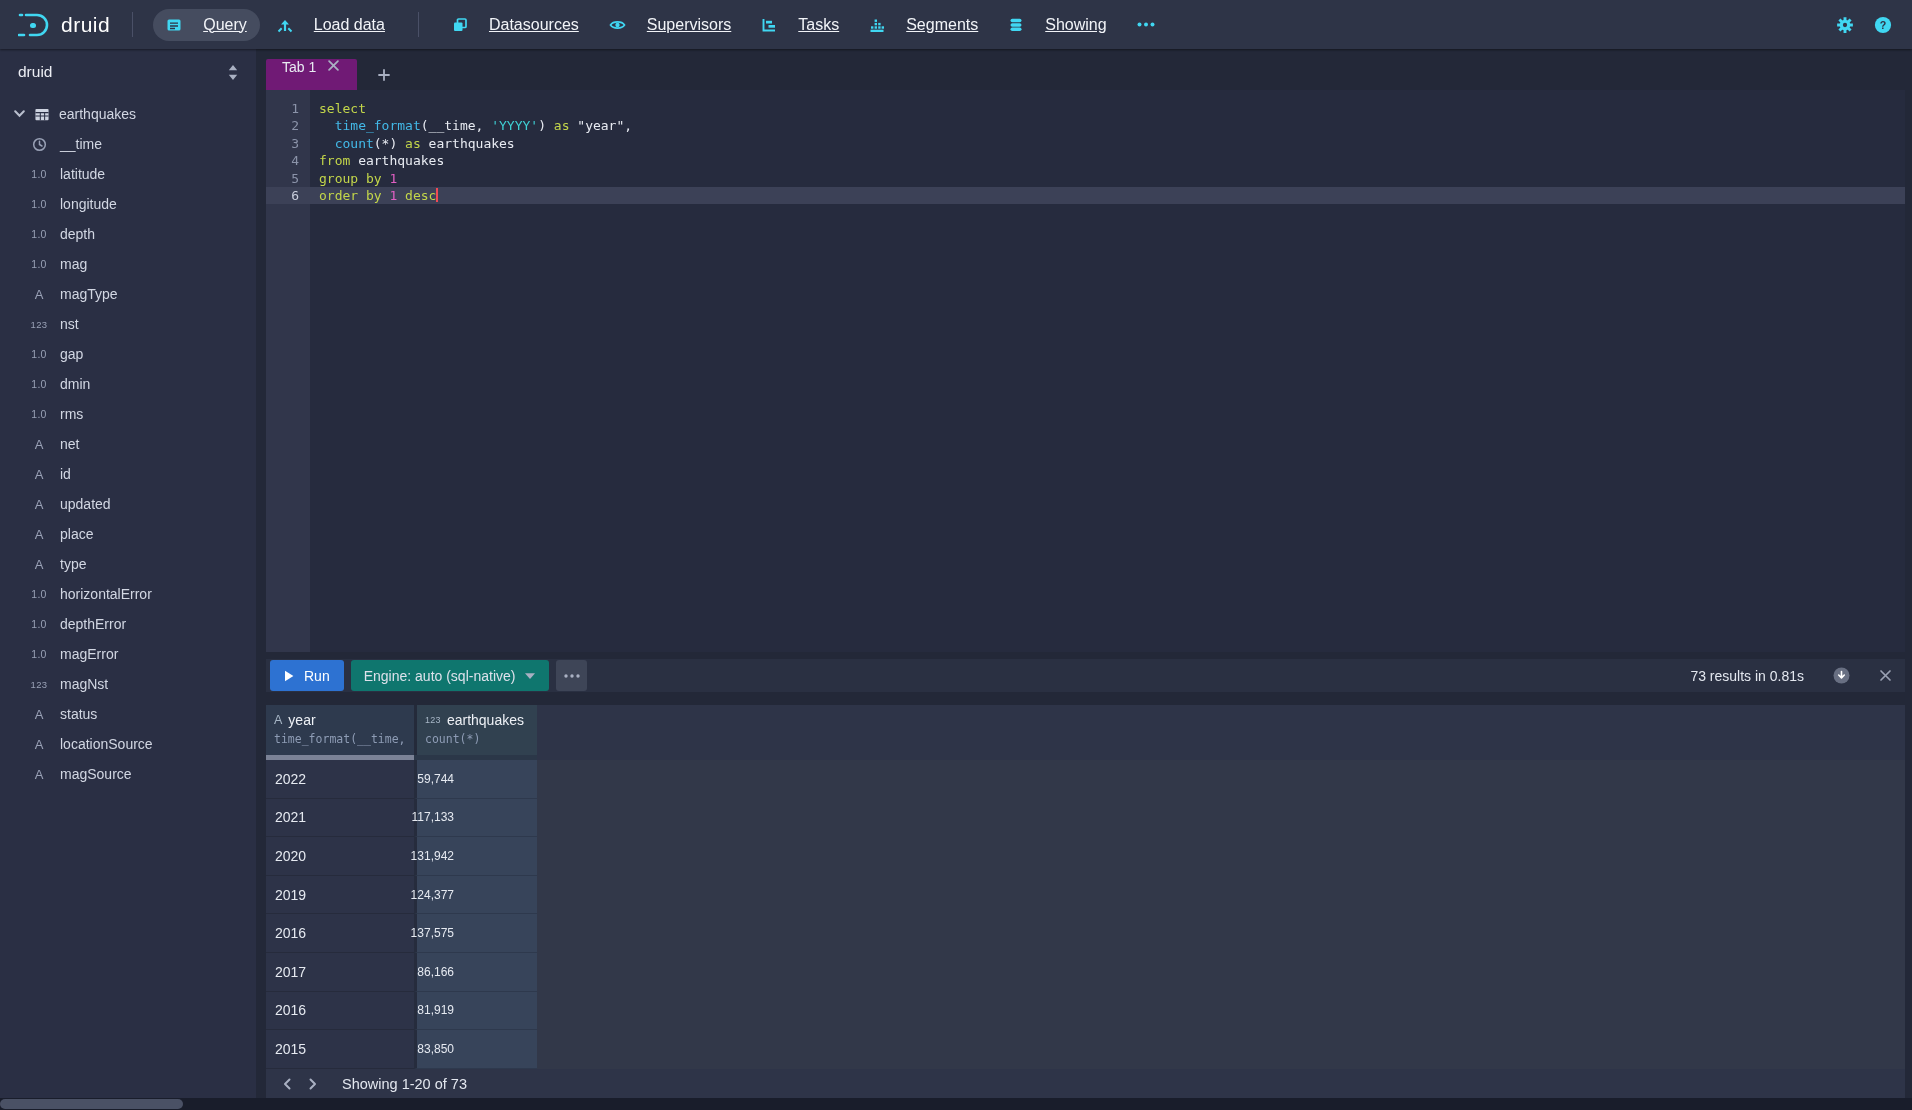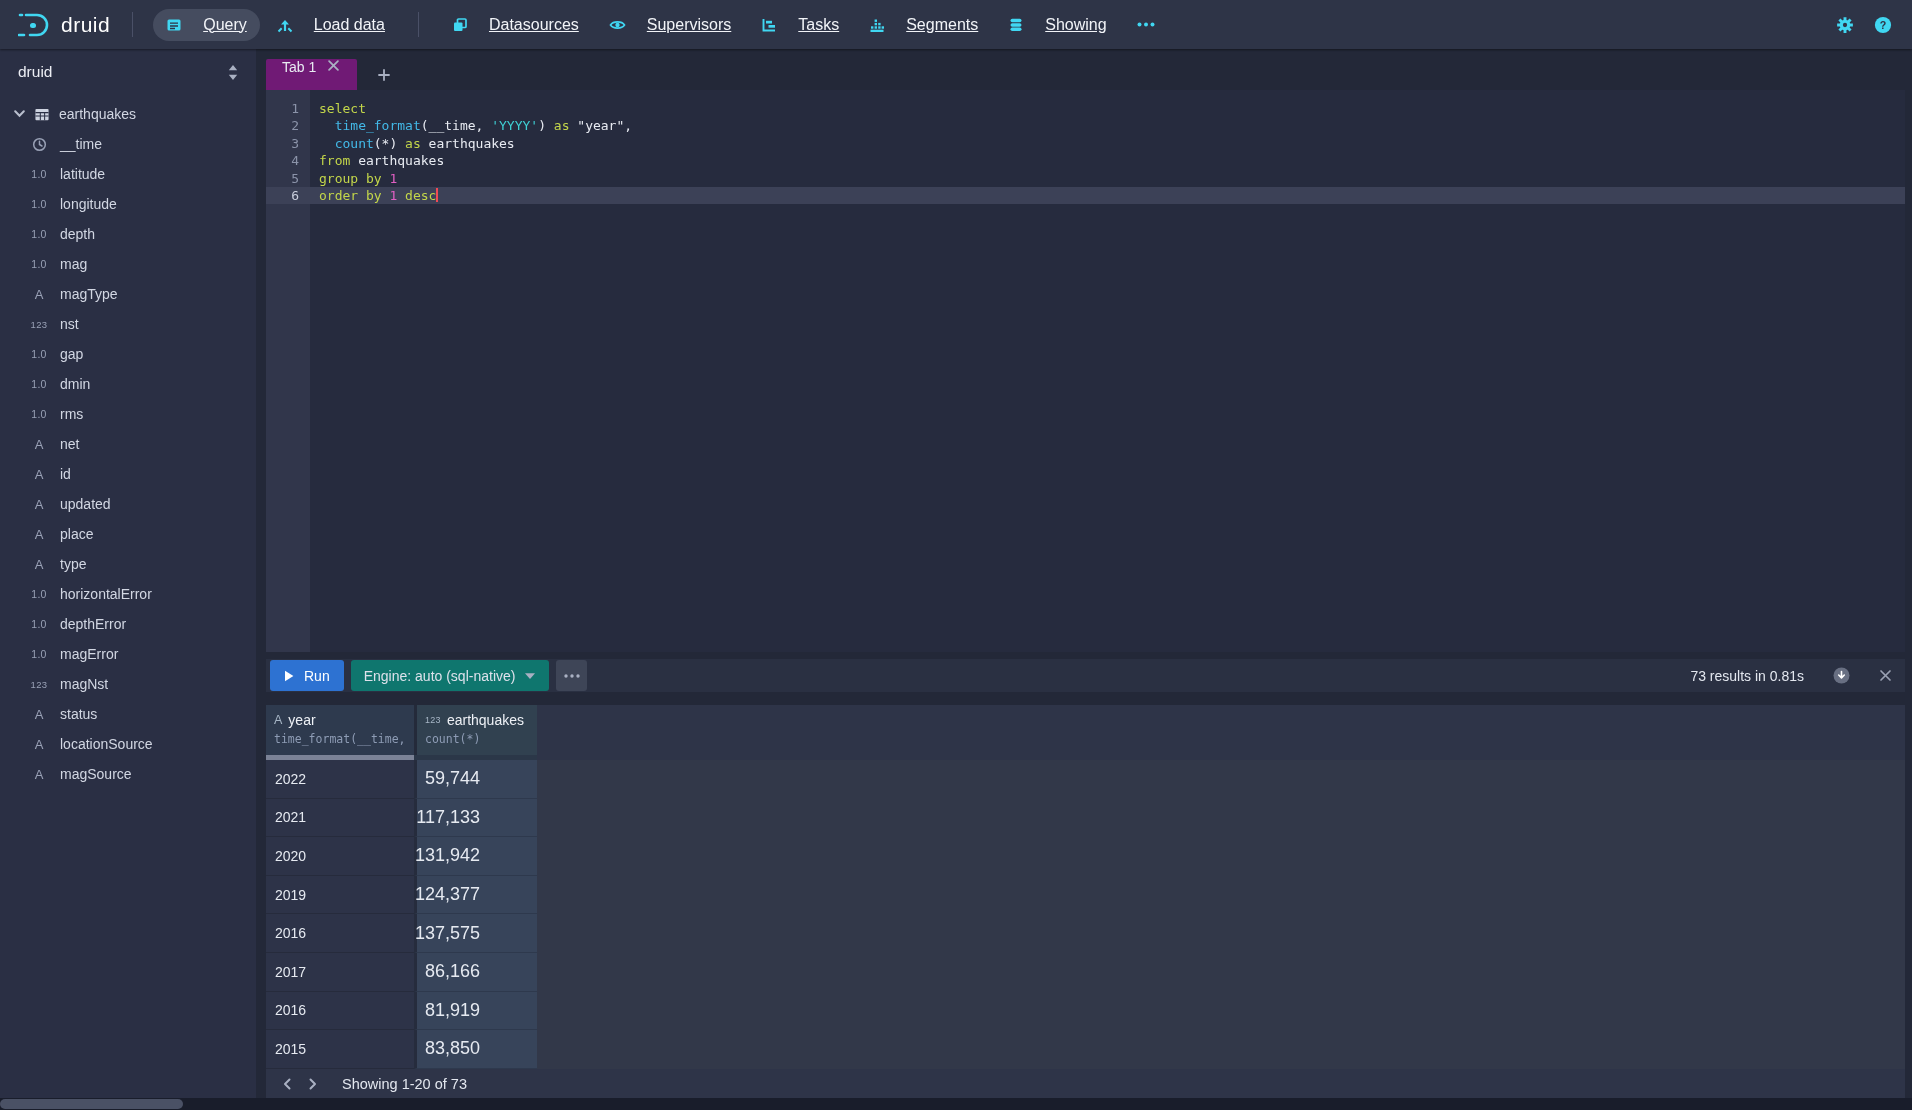--- a/index.html
+++ b/index.html
@@ -101,21 +101,21 @@
   .hthumb { width:148px; background:#7b8296; }
   .htrack2 { width:123px; background:#2b3748; }
   .rows { height:309px; flex:none; background:#323849; overflow:hidden; }
   .row { display:flex; height:38.6px; cursor:default; }
   .c1cell {
     width:148px; background:#2d3348; border-bottom:1px solid #262b3c;
     display:flex; align-items:center; padding-left:9px; font-size:14px; color:#e6eaf1;
   }
   .c2cell {
     width:123px; background:#37445a; border-left:3px solid #262c3d; border-bottom:1px solid #2e394d;
-    display:flex; align-items:center; justify-content:flex-end; padding-right:57px; font-size:18px; color:#e6eaf1;
+    display:flex; align-items:center; justify-content:flex-end; padding-right:83px; font-size:12px; color:#e6eaf1;
   }
   .pager { flex:1; background:#2e3448; display:flex; align-items:center; padding-left:8px; }
   .pg-btn { width:26px; height:26px; display:flex; align-items:center; justify-content:center; cursor:pointer; border-radius:2px; }
   .pager-label { margin-left:16px; font-size:14.5px; color:#e3e7ef; }
 
   
   .bottom-strip { position:absolute; left:0; right:0; bottom:0; height:12px; background:#191d2b; }
   .bottom-thumb { position:absolute; left:0; bottom:1px; width:183px; height:10px; background:#4a5165; border-radius:5px; cursor:pointer; }
 </style>
 </head>

